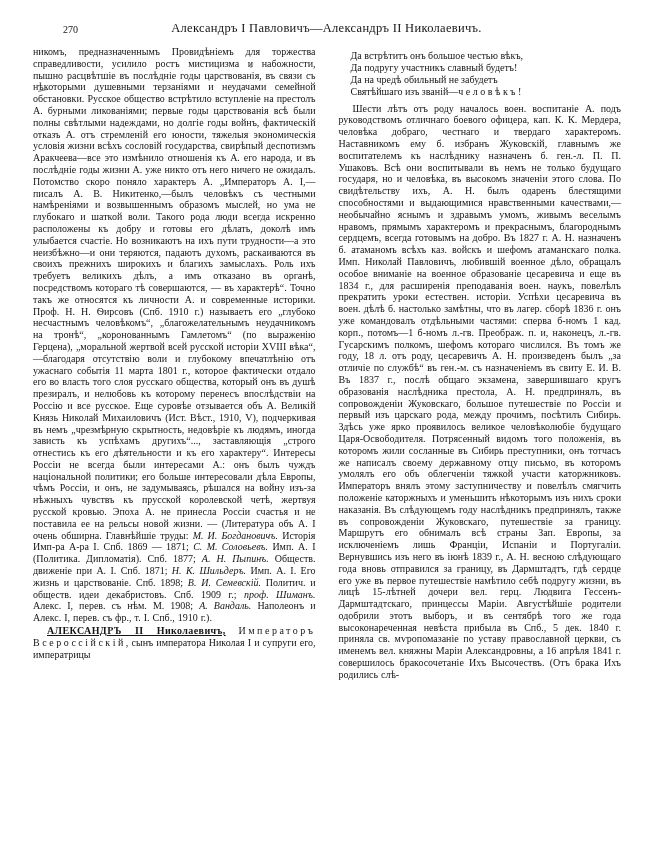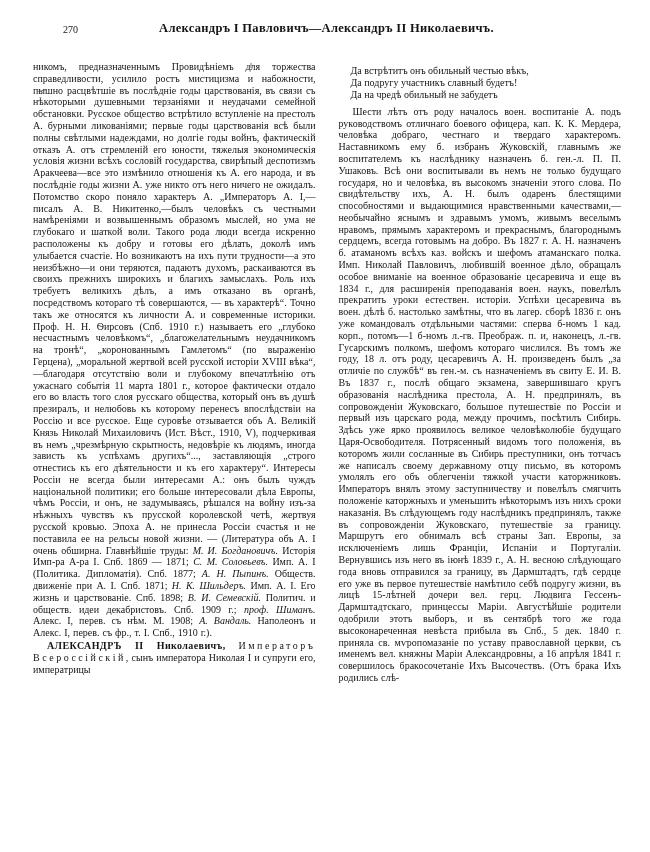--- a/index.html
+++ b/index.html
@@ -16,28 +16,28 @@
     position: relative;
     margin: 21px 30px 0 33px;
     height: 18px;
   }
   .page-number {
     position: absolute; left: 30px; top: 3px;
     font-size: 10px; font-weight: normal;
   }
   .header-title {
     text-align: center;
-    font-size: 12.5px; font-weight: bold;
+    font-size: 12.5px; font-weight: normal;
     letter-spacing: 0.3px;
   }
 
   .columns {
     display: flex;
     gap: 23px;
-    margin: 22px 29px 0 33px;
+    margin: 7px 29px 0 33px;
   }
   .col { flex: 1 1 0; min-width: 0; }
 
   p {
     margin: 0;
     text-align: justify;
     font-size: 10px;
     line-height: 11.8px;
     word-spacing: 0.5px;
   }
@@ -45,21 +45,21 @@
   .entry-para { margin-top: 1px; }
 
   .verse {
     margin: 4px 0 5px 12px;
     font-size: 10px;
     line-height: 11.9px;
   }
   .verse-line { white-space: nowrap; }
 
   .it  { font-style: italic; }
-  .bld { font-weight: bold; letter-spacing: 0.4px; }
+  .bld { font-weight: bold; letter-spacing: 0.4px; text-decoration: underline; }
   .lsp { letter-spacing: 2.5px; }
 
   .pencil-mark {
     position: absolute;
     left: 38px; top: 69px;
     width: 9px; height: 0;
     border-top: 1.5px solid #555;
     transform: rotate(-14deg);
     opacity: 0.75;
   }
@@ -86,22 +86,23 @@
   <div class="columns">
 
     <div class="col">
       <p><span>никомъ, предназначеннымъ Провидѣніемъ для торжества справедливости, усилило ростъ мистицизма и набожности, пышно расцвѣтшіе въ послѣдніе годы царствованія, въ связи съ нѣкоторыми душевными терзаніями и неудачами семейной обстановки. Русское общество встрѣтило вступленіе на престолъ А. бурными ликованіями; первые годы царствованія всѣ были полны свѣтлыми надеждами, но долгіе годы войнъ, фактическій отказъ А. отъ стремленій его юности, тяжелыя экономическія условія жизни всѣхъ сословій государства, свирѣпый деспотизмъ Аракчеева—все это измѣнило отношенія къ А. его народа, и въ послѣдніе годы жизни А. уже никто отъ него ничего не ожидалъ. Потомство скоро поняло характеръ А. „Императоръ А. I,—писалъ А. В. Никитенко,—былъ человѣкъ съ честными намѣреніями и возвышеннымъ образомъ мыслей, но ума не глубокаго и шаткой воли. Такого рода люди всегда искренно расположены къ добру и готовы его дѣлать, доколѣ имъ улыбается счастіе. Но возникаютъ на ихъ пути трудности—а это неизбѣжно—и они теряются, падаютъ духомъ, раскаиваются въ своихъ прежнихъ широкихъ и благихъ замыслахъ. Роль ихъ требуетъ великихъ дѣлъ, а имъ отказано въ органѣ, посредствомъ котораго тѣ совершаются, — въ характерѣ“. Точно такъ же относятся къ личности А. и современные историки. Проф. Н. Н. Ѳирсовъ (Спб. 1910 г.) называетъ его „глубоко несчастнымъ человѣкомъ“, „благожелательнымъ неудачникомъ на тронѣ“, „коронованнымъ Гамлетомъ“ (по выраженію Герцена), „моральной жертвой всей русской исторіи XVIII вѣка“,—благодаря отсутствію воли и глубокому впечатлѣнію отъ ужаснаго событія 11 марта 1801 г., которое фактически отдало его во власть того слоя русскаго общества, который онъ въ душѣ презиралъ, и нелюбовь къ которому перенесъ впослѣдствіи на Россію и все русское. Еще суровѣе отзывается объ А. Великій Князь Николай Михаиловичъ (Ист. Вѣст., 1910, V), подчеркивая въ немъ „чрезмѣрную скрытность, недовѣріе къ людямъ, иногда зависть къ успѣхамъ другихъ“..., заставляющія „строго отнестись къ его дѣятельности и къ его характеру“. Интересы Россіи не всегда были интересами А.: онъ былъ чуждъ національной политики; его больше интересовали дѣла Европы, чѣмъ Россіи, и онъ, не задумываясь, рѣшался на войну изъ-за нѣжныхъ чувствъ къ прусской королевской четѣ, жертвуя русской кровью. Эпоха А. не принесла Россіи счастья и не поставила ее на рельсы новой жизни. — (Литература объ А. I очень обширна. Главнѣйшіе труды: </span><span class="it">М. И. Богдановичъ.</span><span> Исторія Имп-ра А-ра I. Спб. 1869 — 1871; </span><span class="it">С. М. Соловьевъ.</span><span> Имп. А. I (Политика. Дипломатія). Спб. 1877; </span><span class="it">А. Н. Пыпинъ.</span><span> Обществ. движеніе при А. I. Спб. 1871; </span><span class="it">Н. К. Шильдеръ.</span><span> Имп. А. I. Его жизнь и царствованіе. Спб. 1898; </span><span class="it">В. И. Семевскій.</span><span> Политич. и обществ. идеи декабристовъ. Спб. 1909 г.; </span><span class="it">проф. Шиманъ.</span><span> Алекс. I, перев. съ нѣм. М. 1908; </span><span class="it">А. Вандаль.</span><span> Наполеонъ и Алекс. I, перев. съ фр., т. I. Спб., 1910 г.).</span></p>
       <p class="indent entry-para"><span class="bld">АЛЕКСАНДРЪ II Николаевичъ,</span><span> </span><span class="lsp">Императоръ Всероссійскій</span><span>, сынъ императора Николая I и супруги его, императрицы</span></p>
     </div>
 
     <div class="col">
 
       <div class="verse">
-        <div class="verse-line"><span>Да встрѣтитъ онъ обильный честью вѣкъ,</span></div>
+        <div class="verse-line"><span>Да встрѣтитъ онъ большое честью вѣкъ,</span></div>
         <div class="verse-line"><span>Да подругу участникъ славный будетъ!</span></div>
         <div class="verse-line"><span>Да на чредѣ обильный не забудетъ</span></div>
+        <div class="verse-line"><span>Святѣйшаго изъ званій—</span><span class="lsp">человѣкъ</span><span>!</span></div>
       </div>
 
       <p class="indent"><span>Шести лѣтъ отъ роду началось воен. воспитаніе А. подъ руководствомъ отличнаго боевого офицера, кап. К. К. Мердера, человѣка добраго, честнаго и твердаго характеромъ. Наставникомъ ему б. избранъ Жуковскій, главнымъ же воспитателемъ къ наслѣднику назначенъ б. ген.-л. П. П. Ушаковъ. Всѣ они воспитывали въ немъ не только будущаго государя, но и человѣка, въ высокомъ значеніи этого слова. По свидѣтельству ихъ, А. Н. былъ одаренъ блестящими способностями и выдающимися нравственными качествами,—необычайно яснымъ и здравымъ умомъ, живымъ веселымъ нравомъ, прямымъ характеромъ и прекраснымъ, благороднымъ сердцемъ, всегда готовымъ на добро. Въ 1827 г. А. Н. назначенъ б. атаманомъ всѣхъ каз. войскъ и шефомъ атаманскаго полка. Имп. Николай Павловичъ, любившій военное дѣло, обращалъ особое вниманіе на военное образованіе цесаревича и еще въ 1834 г., для расширенія преподаванія воен. наукъ, повелѣлъ прекратить уроки естествен. исторіи. Успѣхи цесаревича въ воен. дѣлѣ б. настолько замѣтны, что въ лагер. сборѣ 1836 г. онъ уже командовалъ отдѣльными частями: сперва б-номъ 1 кад. корп., потомъ—1 б-номъ л.-гв. Преображ. п. и, наконецъ, л.-гв. Гусарскимъ полкомъ, шефомъ котораго числился. Въ томъ же году, 18 л. отъ роду, цесаревичъ А. Н. произведенъ былъ „за отличіе по службѣ“ въ ген.-м. съ назначеніемъ въ свиту Е. И. В. Въ 1837 г., послѣ общаго экзамена, завершившаго кругъ образованія наслѣдника престола, А. Н. предпринялъ, въ сопровожденіи Жуковскаго, большое путешествіе по Россіи и первый изъ царскаго рода, между прочимъ, посѣтилъ Сибирь. Здѣсь уже ярко проявилось великое человѣколюбіе будущаго Царя-Освободителя. Потрясенный видомъ того положенія, въ которомъ жили сосланные въ Сибирь преступники, онъ тотчасъ же написалъ своему державному отцу письмо, въ которомъ умолялъ его объ облегченіи тяжкой участи каторжниковъ. Императоръ внялъ этому заступничеству и повелѣлъ смягчить положеніе каторжныхъ и уменьшить нѣкоторымъ изъ нихъ сроки наказанія. Въ слѣдующемъ году наслѣдникъ предпринялъ, также въ сопровожденіи Жуковскаго, путешествіе за границу. Маршрутъ его обнималъ всѣ страны Зап. Европы, за исключеніемъ лишь Франціи, Испаніи и Португаліи. Вернувшись изъ него въ іюнѣ 1839 г., А. Н. весною слѣдующаго года вновь отправился за границу, въ Дармштадтъ, гдѣ сердце его уже въ первое путешествіе намѣтило себѣ подругу жизни, въ лицѣ 15-лѣтней дочери вел. герц. Людвига Гессенъ-Дармштадтскаго, принцессы Маріи. Августѣйшіе родители одобрили этотъ выборъ, и въ сентябрѣ того же года высоконареченная невѣста прибыла въ Спб., 5 дек. 1840 г. приняла св. мѵропомазаніе по уставу православной церкви, съ именемъ вел. княжны Маріи Александровны, а 16 апрѣля 1841 г. совершилось бракосочетаніе Ихъ Высочествъ. (Отъ брака Ихъ родились слѣ-</span></p>
     </div>
 
   </div>
 </div>
 
 </body></html>

